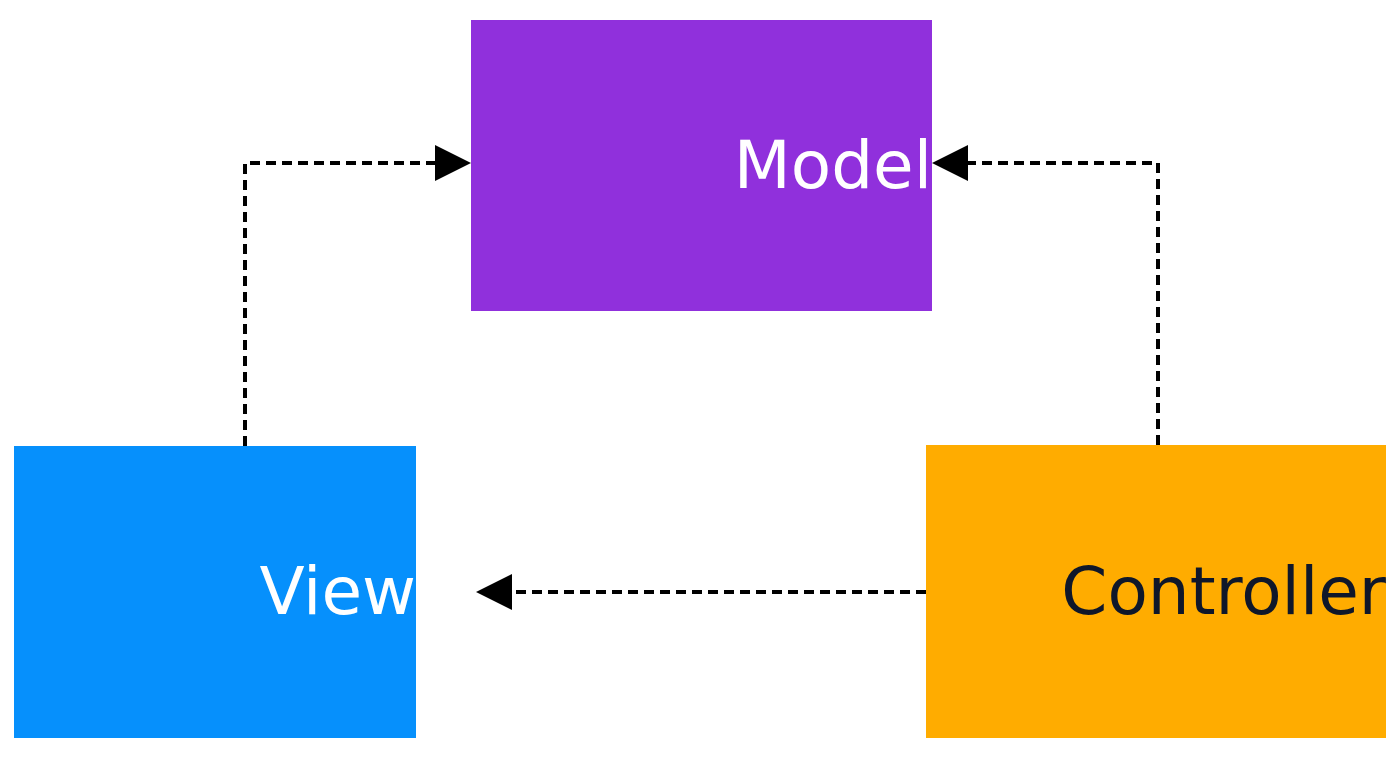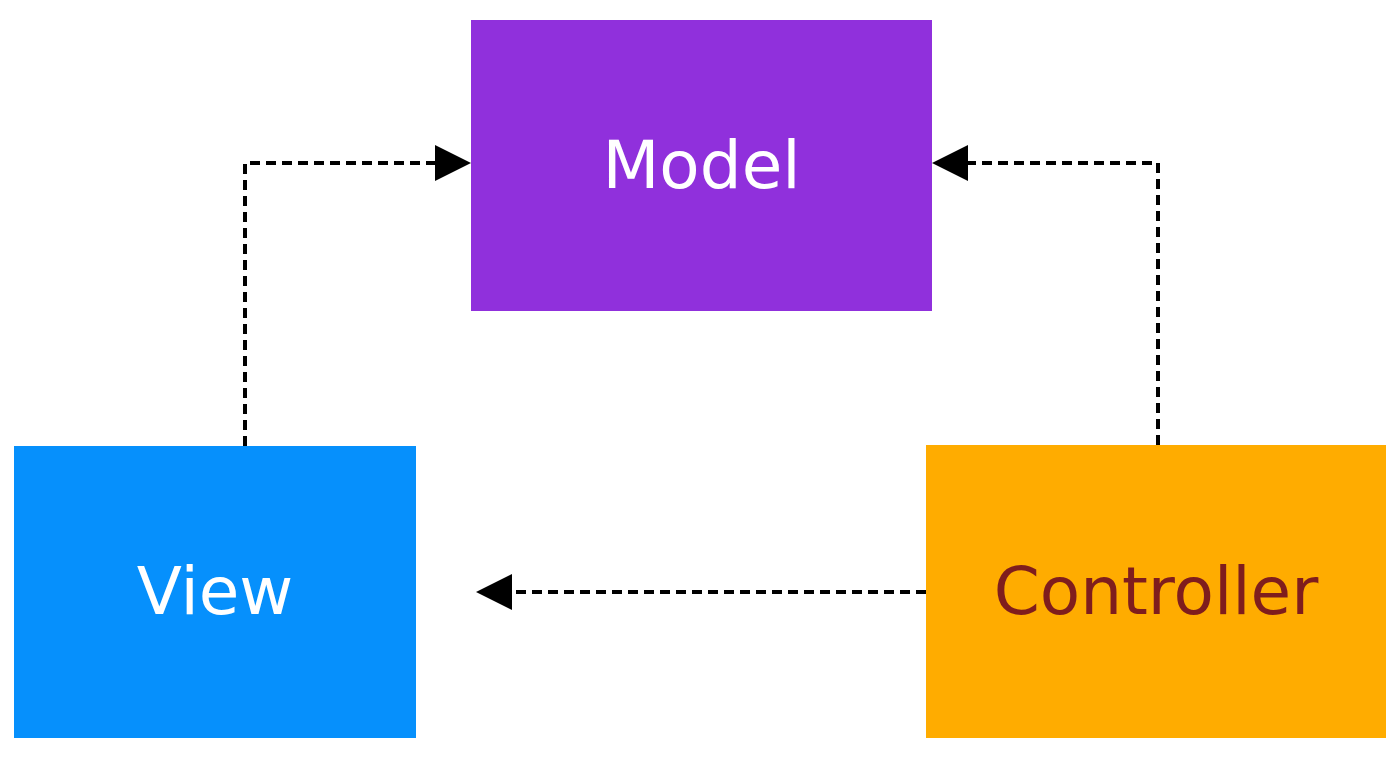--- a/index.html
+++ b/index.html
@@ -21,21 +21,21 @@
     position: absolute;
     left: 0;
     top: 0;
     width: 1400px;
     height: 758px;
   }
   .node {
     position: absolute;
     display: flex;
     align-items: center;
-    justify-content: center;
+    justify-content: flex-end;
     box-sizing: border-box;
   }
   .node-label {
     color: #ffffff;
     font-family: "DejaVu Sans", sans-serif;
     font-size: 66px;
     font-weight: 400;
     line-height: 1;
     letter-spacing: 0px;
     white-space: nowrap;
@@ -85,16 +85,16 @@
 
   <div class="node" id="node-model" style="left: 471px; top: 20px; width: 461px; height: 291px; background-color: rgb(144, 48, 220);">
     <span class="node-label" style="color: rgb(255, 255, 255);">Model</span>
   </div>
 
   <div class="node" id="node-view" style="left: 14px; top: 446px; width: 402px; height: 292px; background-color: rgb(6, 144, 252);">
     <span class="node-label" style="color: rgb(255, 255, 255);">View</span>
   </div>
 
   <div class="node" id="node-controller" style="left: 926px; top: 445px; width: 460px; height: 293px; background-color: rgb(255, 172, 0);">
-    <span class="node-label" style="color: #7f1d1d;">Controller</span>
+    <span class="node-label" style="color: #0f172a;">Controller</span>
   </div>
 
 </div>
 
 </body></html>

